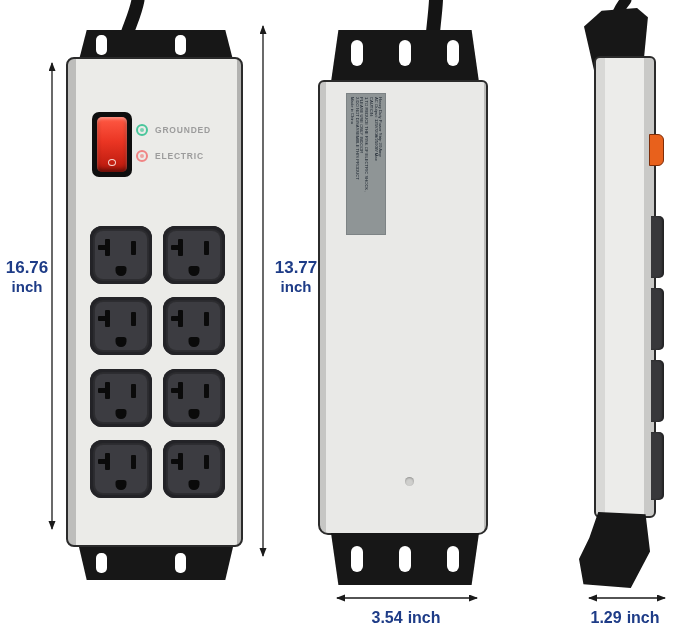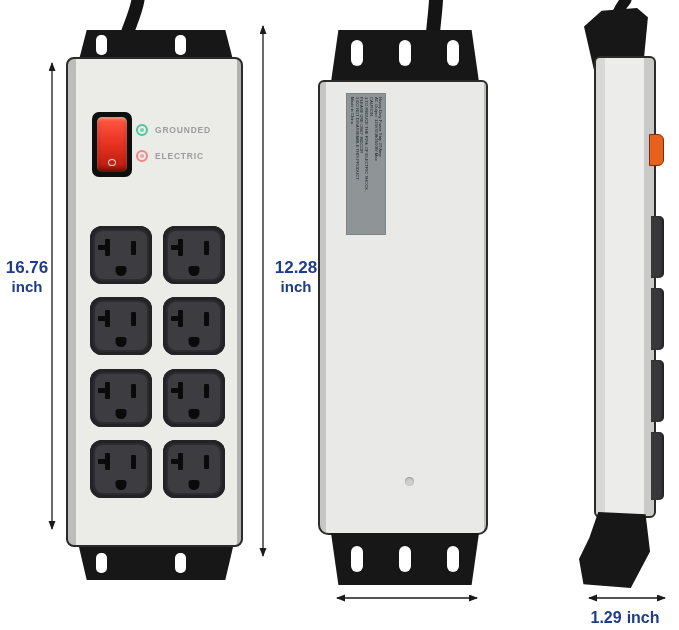--- a/index.html
+++ b/index.html
@@ -198,22 +198,25 @@
     <line x1="337" y1="598" x2="477" y2="598" stroke="#1a1a1a" stroke-width="1.3" marker-start="url(#ah)" marker-end="url(#ah)"></line>
     <line x1="589" y1="598" x2="665" y2="598" stroke="#1a1a1a" stroke-width="1.3" marker-start="url(#ah)" marker-end="url(#ah)"></line>
   </svg>
 
   <div class="dim" style="left:1px;top:257px;width:52px;">
     <div class="v">16.76</div>
     <div class="u">inch</div>
   </div>
 
   <div class="dim" style="left:267px;top:257px;width:58px;">
-    <div class="v">12.28</div>
+    <div class="v">13.77</div>
     <div class="u">inch</div>
   </div>
 
+  <div class="dim dim-h" style="left:346px;top:608px;width:120px;">
+    <span>3.54</span><span>inch</span>
+  </div>
 
   <div class="dim dim-h" style="left:568px;top:608px;width:114px;">
     <span>1.29</span><span>inch</span>
   </div>
 
 </div>
 
 </body></html>

